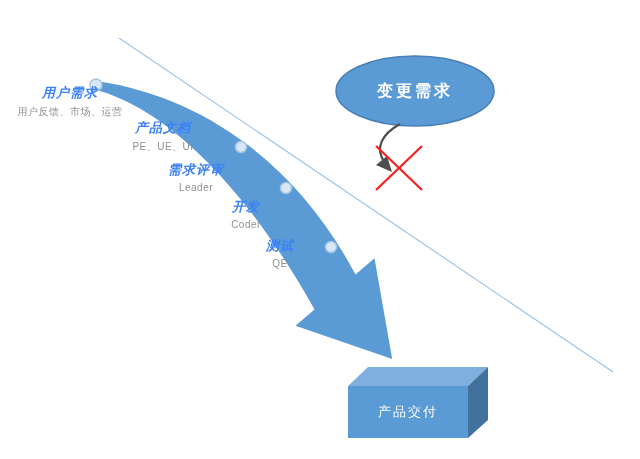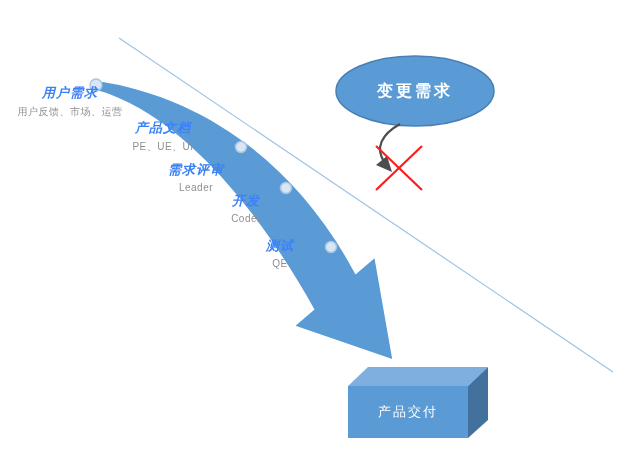--- a/index.html
+++ b/index.html
@@ -91,21 +91,21 @@
     <div class="stage-sub">用户反馈、市场、运营</div>
   </div>
   <div class="stage" style="left:131px; top:119px;margin-left:32px;">
     <div class="stage-label">产品文档</div>
     <div class="stage-sub">PE、UE、UI</div>
   </div>
   <div class="stage" style="left:196px; top:161px;">
     <div class="stage-label">需求评审</div>
     <div class="stage-sub">Leader</div>
   </div>
-  <div class="stage" style="left:246px; top:192px;">
+  <div class="stage" style="left:246px; top:198px;">
     <div class="stage-label">开发</div>
     <div class="stage-sub">Coder</div>
   </div>
   <div class="stage" style="left:280px; top:237px;">
     <div class="stage-label">测试</div>
     <div class="stage-sub">QE</div>
   </div>
 
   <div class="bubble-label" style="left:415px; top:91px;">变更需求</div>
 

